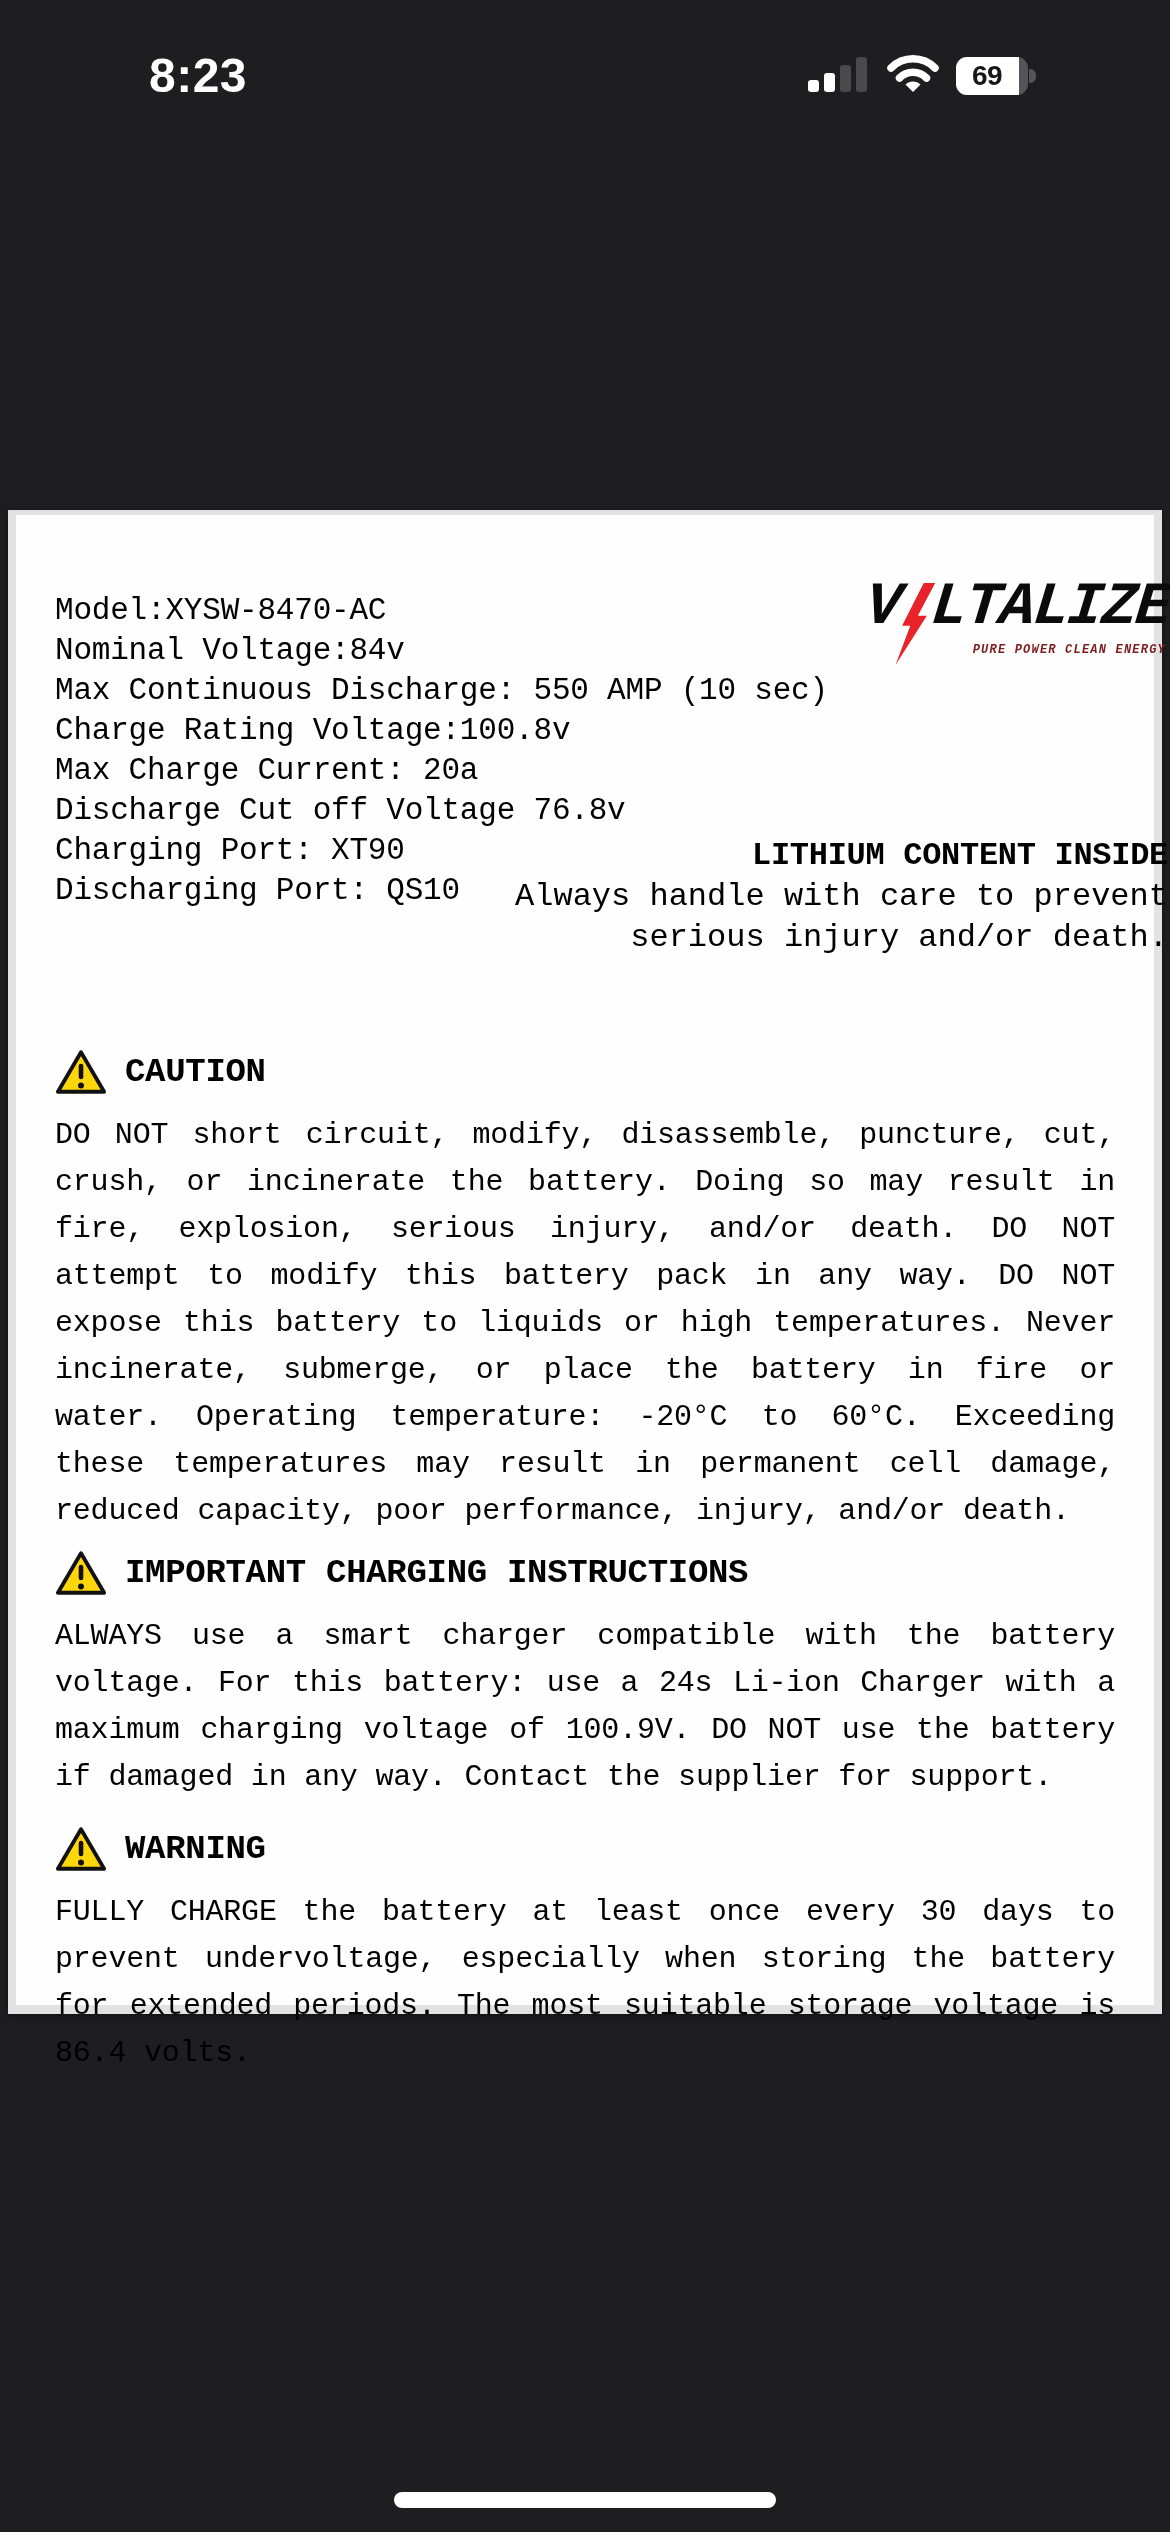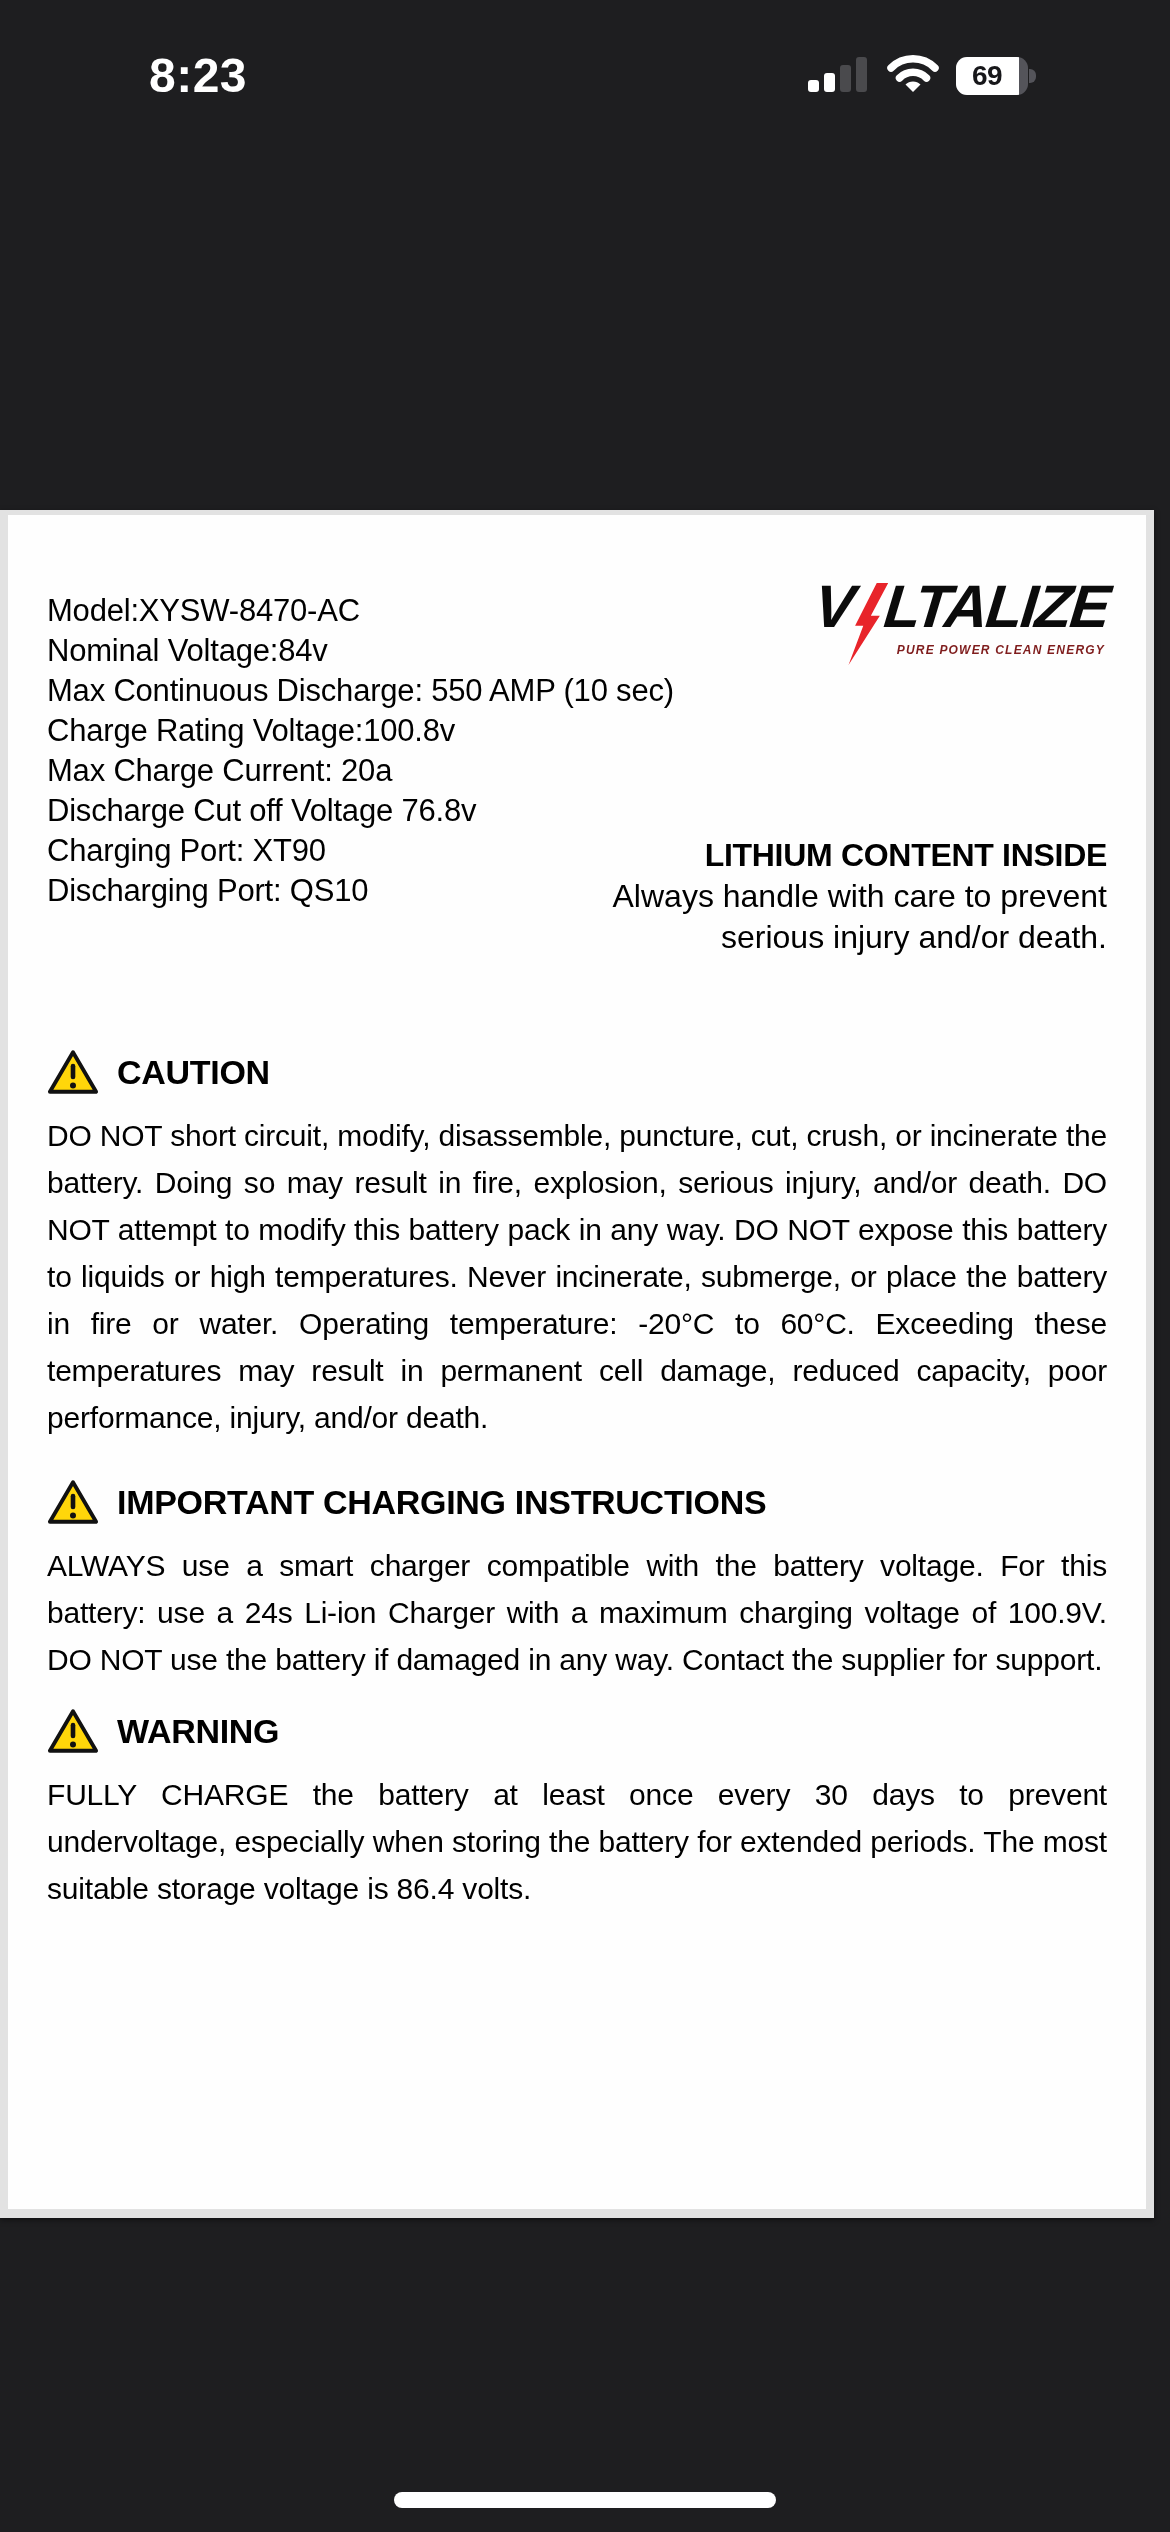--- a/index.html
+++ b/index.html
@@ -18,22 +18,22 @@
   .battery{position:relative;width:80px;height:38px;}
   .battery-body{position:absolute;left:0;top:0;width:72px;height:38px;border-radius:11px;background:#54545a;overflow:hidden;}
   .battery-fill{position:absolute;left:0;top:0;bottom:0;width:87%;background:#ffffff;}
   .battery-num{
     position:absolute;left:0;top:0;width:62px;height:38px;display:flex;align-items:center;justify-content:center;
     font-size:28px;font-weight:700;color:#17171a;letter-spacing:-0.5px;
   }
   .battery-nub{position:absolute;left:73px;top:12px;width:7px;height:14px;background:#54545a;border-radius:0 6px 6px 0;}
   
   .page{
-    position:absolute;left:0;top:510px;width:1154px;height:1708px;
-    background:#e2e2e2;box-shadow:0 2px 6px rgba(0,0,0,0.45);
+    position:absolute;left:8px;top:510px;width:1154px;height:1504px;
+    background:#e2e2e2;box-shadow:0 2px 6px rgba(0,0,0,0.45);font-family:Liberation Mono, monospace;
   }
   .page-inner{position:absolute;left:8px;right:8px;top:5px;bottom:9px;background:#fefefe;}
   .page-content{position:absolute;left:0;right:0;top:0;bottom:0;padding:76px 39px 0 39px;color:#000;}
   .header-row{display:flex;justify-content:space-between;align-items:flex-start;}
   .specs{font-size:31px;line-height:40px;letter-spacing:-0.2px;color:#000;white-space:nowrap;}
   .brand-col{display:flex;flex-direction:column;align-items:flex-end;margin-top:-16px;width:340px;flex:none;}
   .logo{position:relative;height:118px;display:flex;flex-direction:column;align-items:flex-end;}
   .logo-wordmark{
     display:flex;align-items:flex-start;height:96px;
     font-style:italic;font-weight:700;font-size:60px;letter-spacing:-2px;color:#0b0b0b;
@@ -42,21 +42,21 @@
   .logo-bolt{width:36px;height:98px;margin:0 -1px 0 -3px;flex:none;}
   .logo-tagline{
     font-style:italic;font-weight:700;font-size:12px;letter-spacing:1.2px;color:#7f1d1d;
     margin-top:-28px;padding-right:2px;white-space:nowrap;
   }
   .lithium{margin-top:142px;text-align:right;font-size:32px;line-height:41px;color:#000;white-space:nowrap;}
   .lithium-title{font-weight:700;letter-spacing:-0.3px;}
   .section-heading{display:flex;align-items:center;gap:18px;height:52px;font-size:34px;font-weight:700;letter-spacing:-0.3px;color:#000;}
   .warn-tri{width:52px;height:47px;flex:none;}
   .mt-caution{margin-top:88px;}
-  .mt-charging{margin-top:35px;}
+  .mt-charging{margin-top:12px;}
   .mt-warning{margin-top:22px;}
   .para{
     margin-top:14px;font-size:30px;line-height:47px;color:#000;
     text-align:justify;letter-spacing:-0.2px;
   }
   
   .home-indicator{
     position:absolute;left:50%;transform:translateX(-50%);bottom:24px;
     width:382px;height:16px;border-radius:8px;background:#ffffff;
   }

